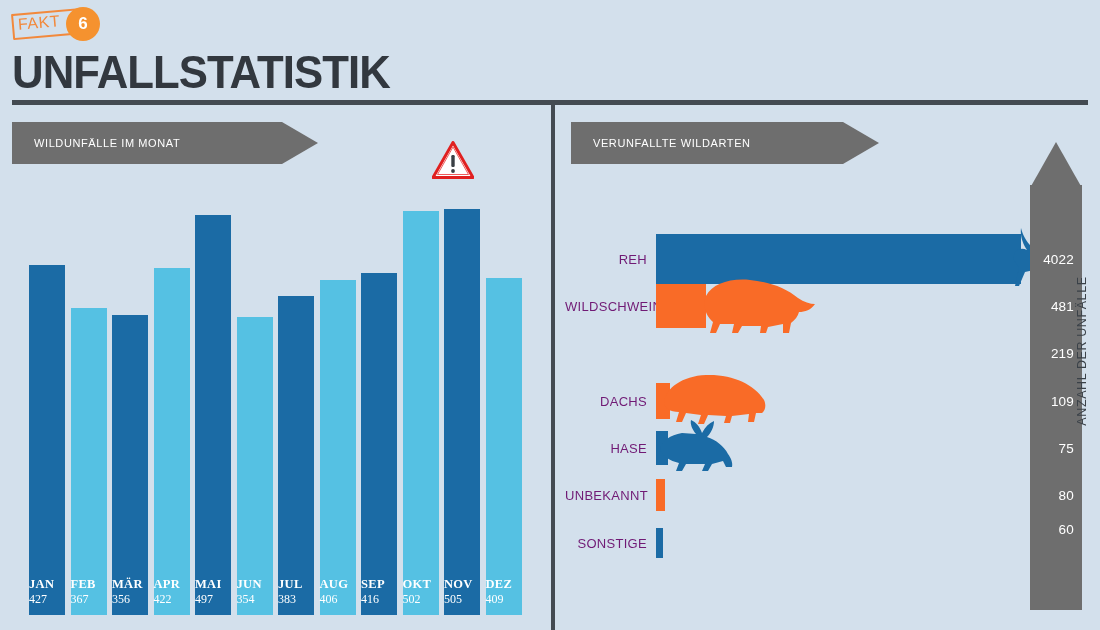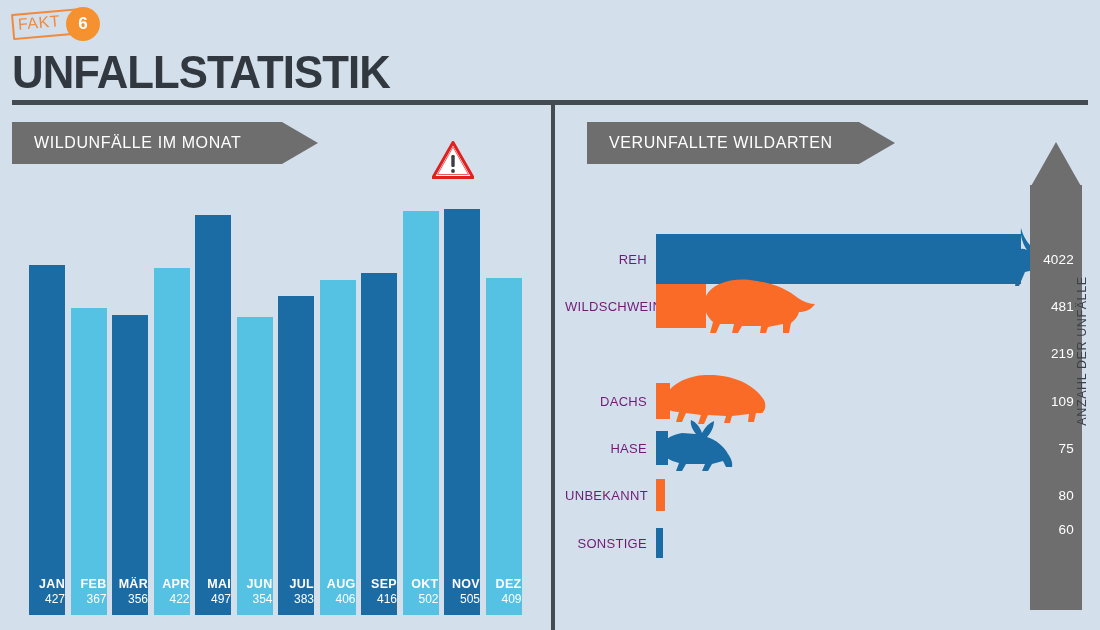--- a/index.html
+++ b/index.html
@@ -43,40 +43,40 @@
   }
 
   
   .panel-divider{position:absolute;left:551px;top:100px;width:4px;height:530px;background:#444b52;}
 
   
   .banner{
     position:absolute;height:42px;background:#6e6e6e;color:#fff;
     display:flex;align-items:center;
     padding-left:22px;box-sizing:border-box;
-    font-size:16px;letter-spacing:.6px;
+    font-size:11px;letter-spacing:.6px;
   }
   .banner .tip{
     position:absolute;left:100%;top:0;width:0;height:0;
     border-top:21px solid transparent;border-bottom:21px solid transparent;
     border-left:36px solid #6e6e6e;
   }
   #banner-left{left:12px;top:122px;width:270px;}
-  #banner-right{left:587px;top:122px;width:272px;}
+  #banner-right{left:571px;top:122px;width:272px;}
 
   
   .warn{position:absolute;left:432px;top:141px;width:42px;height:38px;}
 
   
   .month-chart{position:absolute;left:29px;top:180px;width:500px;height:435px;}
   .mbar-col{position:absolute;bottom:0;width:36px;display:flex;flex-direction:column;justify-content:flex-end;}
   .mbar{width:100%;}
   .mlabelbox{
-    width:100%;color:#ffffff;text-align:right;
-    padding-top:7px;padding-bottom:7px;box-sizing:border-box;
+    width:100%;color:#ffffff;text-align:left;
+    padding-top:7px;padding-bottom:7px;box-sizing:border-box;font-family:Liberation Serif, serif;
   }
   .mname{font-size:12.5px;font-weight:700;letter-spacing:.3px;line-height:1.25;}
   .mval{font-size:12px;font-weight:400;line-height:1.3;}
 
   
   .species-area{position:absolute;left:565px;top:180px;width:500px;height:430px;}
   .srow{position:absolute;left:0;width:500px;display:flex;align-items:center;}
   .slabel{
     width:91px;text-align:right;font-size:13px;color:#701a75;
     letter-spacing:.3px;padding-right:9px;box-sizing:border-box;

